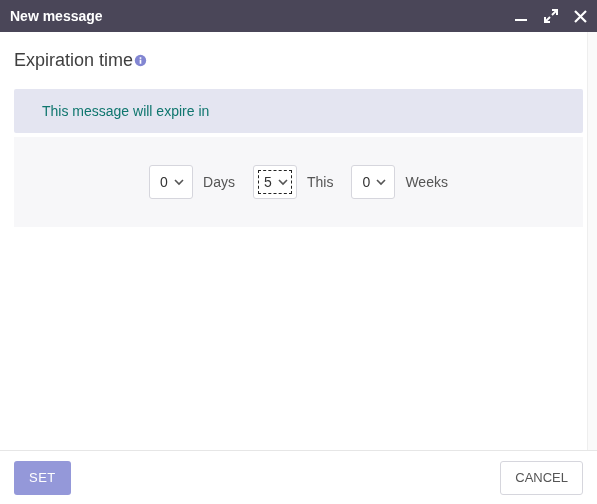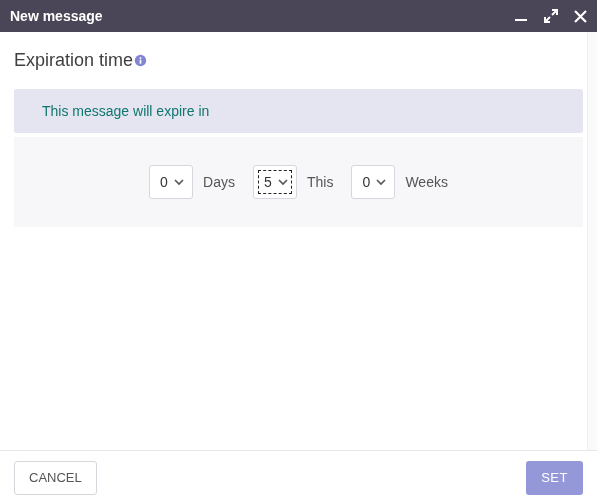--- a/index.html
+++ b/index.html
@@ -218,17 +218,17 @@
         </div>
 
       </div>
     </div>
 
   </div>
 
   <div class="right-edge"></div>
 
   <div class="footer">
+    <div class="btn btn-set">SET</div>
     <div class="btn btn-cancel">CANCEL</div>
-    <div class="btn btn-set">SET</div>
   </div>
 
 </div>
 
 </body></html>

